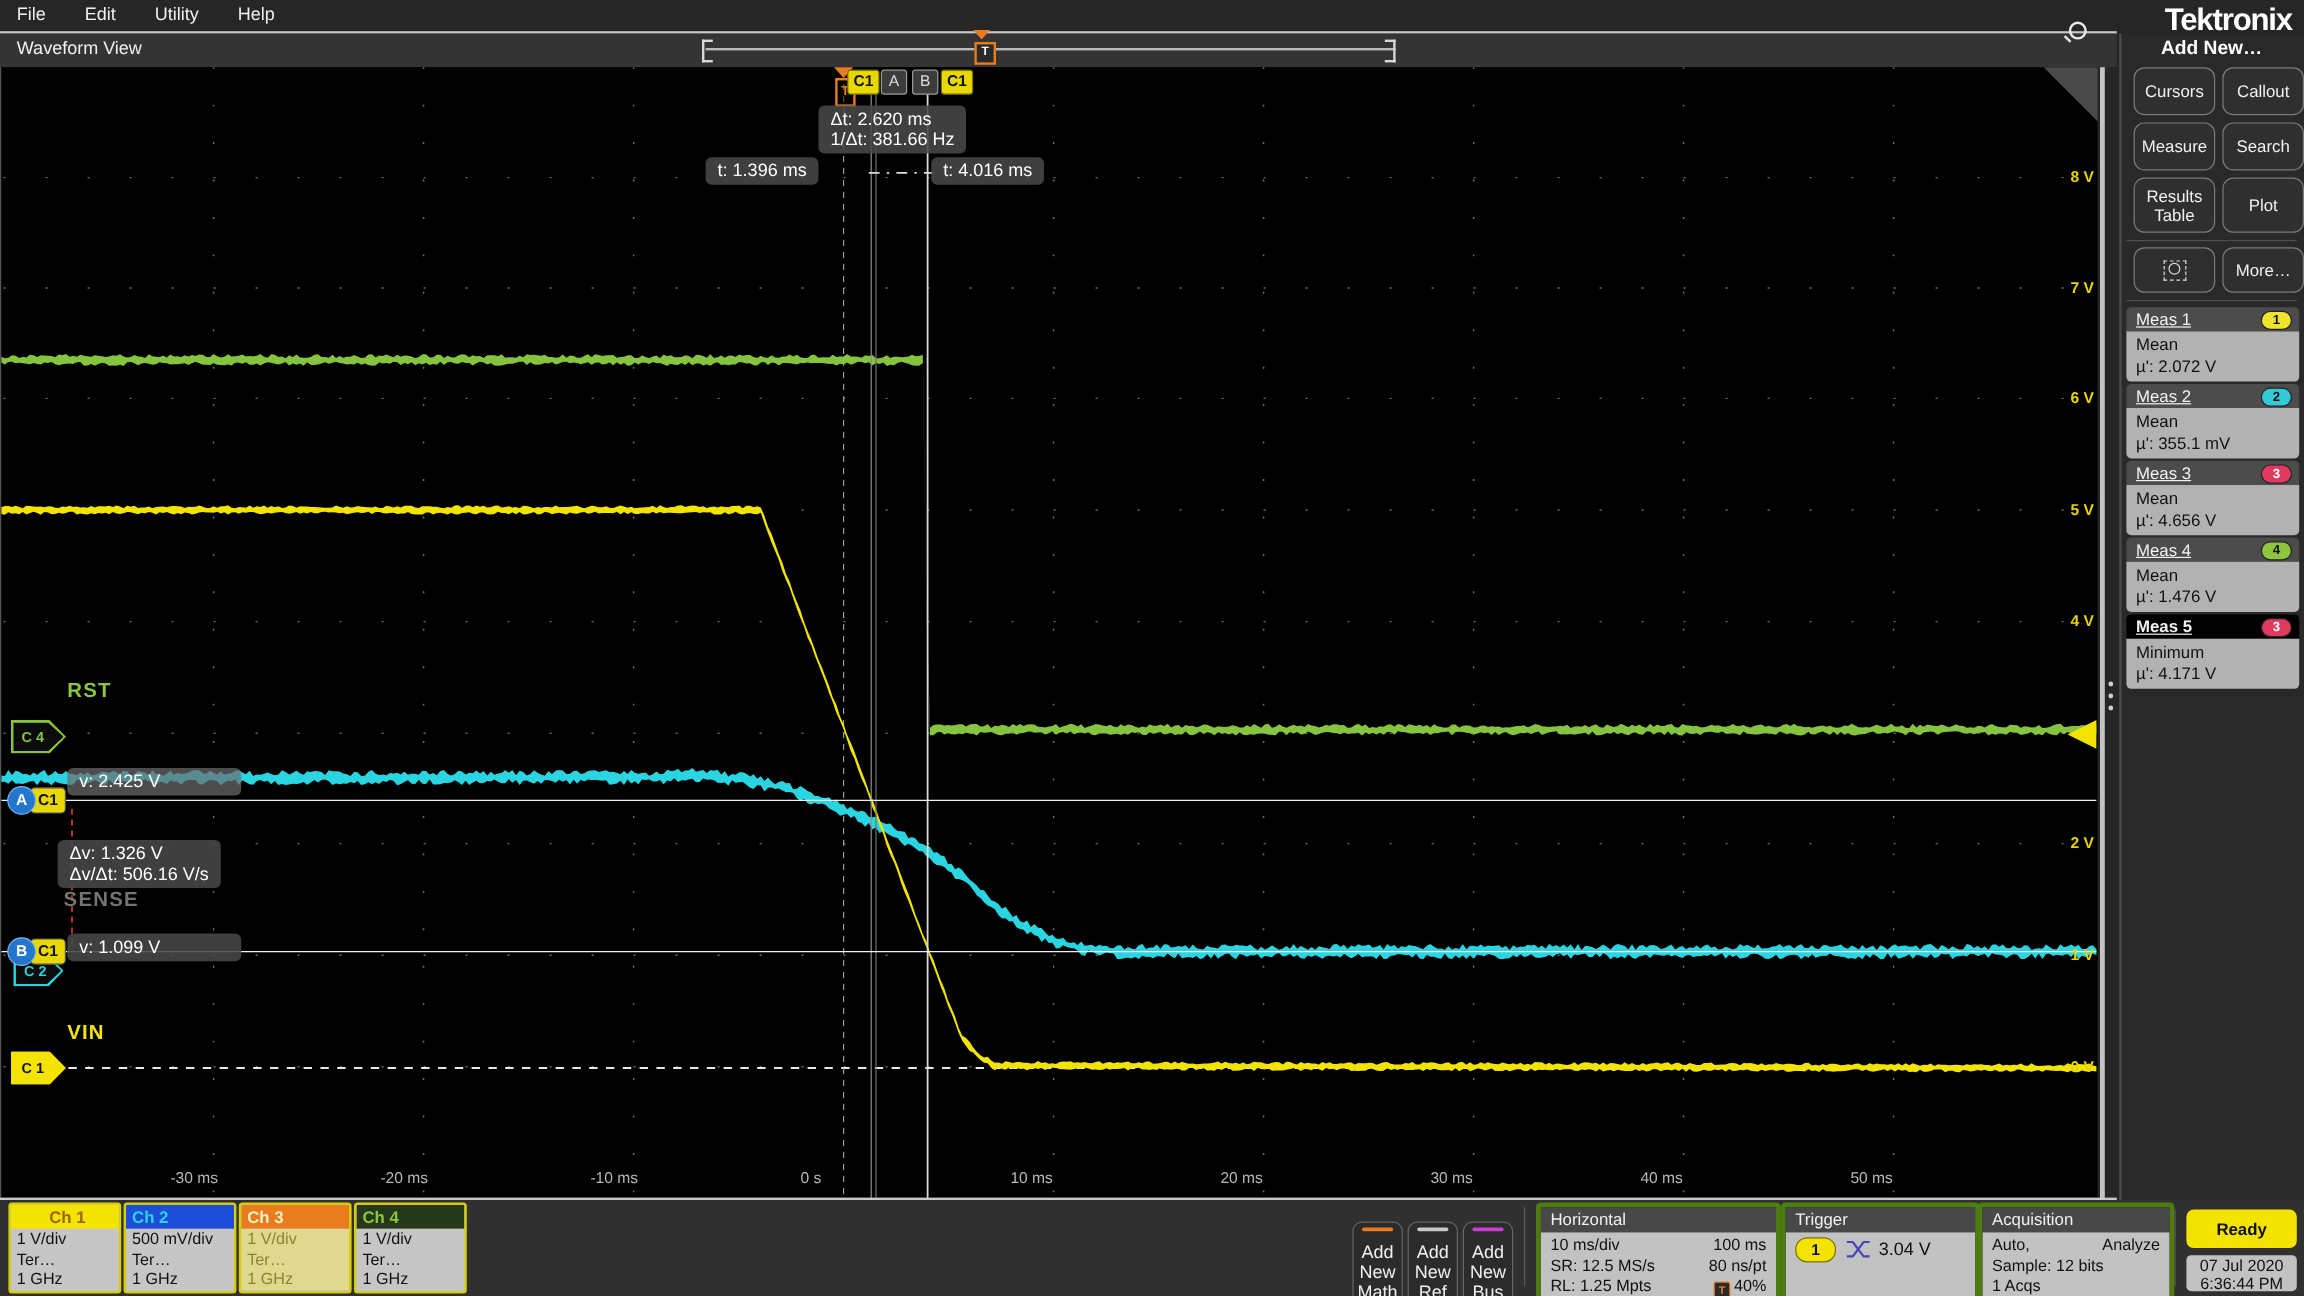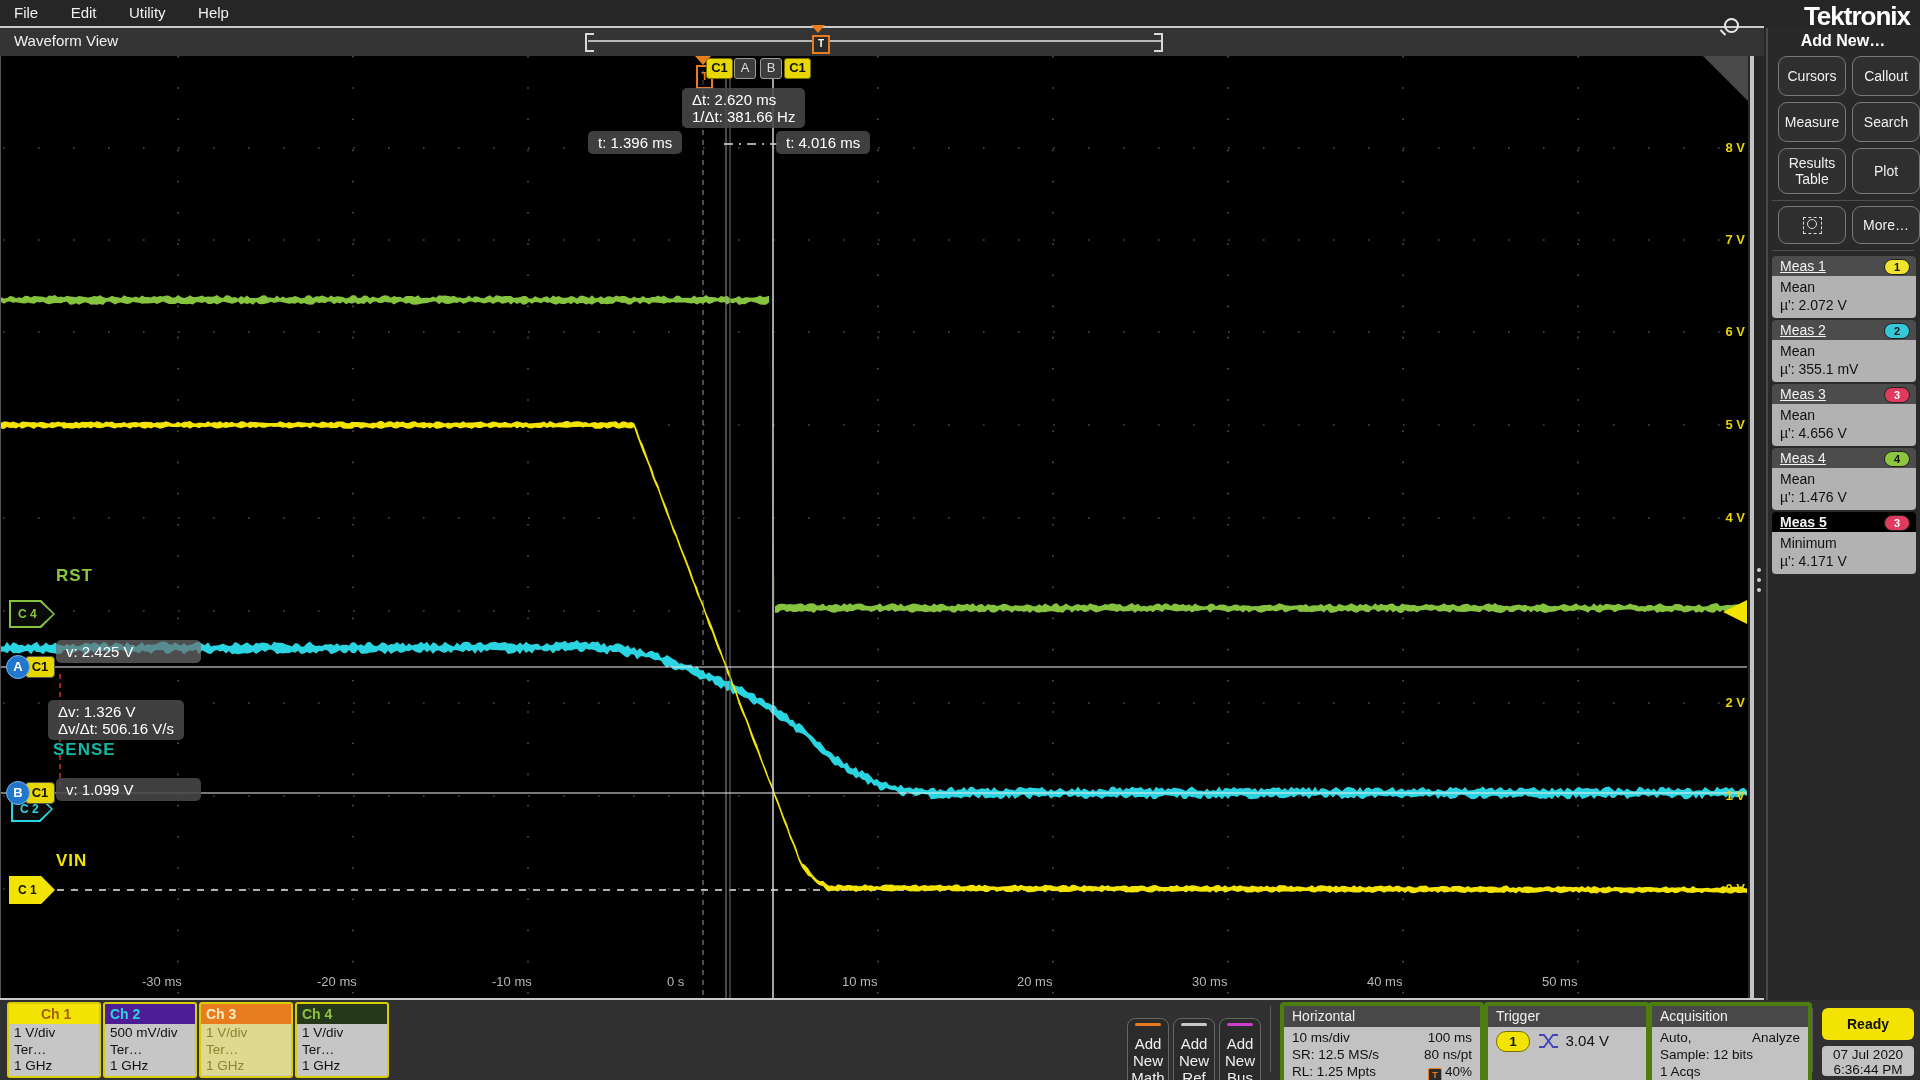--- a/index.html
+++ b/index.html
@@ -163,21 +163,21 @@
     <div class="abs readout" style="left:55px;top:584px;width:125px;background:rgba(110,110,110,.7);">v: 2.425 V</div>
 
     <div class="abs cbadge-c1" style="left:24px;top:600px;">C1</div>
     <div class="abs cbadge-round" style="left:5px;top:599px;">A</div>
 
     <div class="abs readout" style="left:47px;top:644px;z-index:5;">
       <div>Δv: 1.326 V</div>
       <div>Δv/Δt: 506.16 V/s</div>
     </div>
 
-    <div class="abs trace-label" style="left:52px;top:684px;color:#14b8a6;z-index:1;">SENSE</div>
+    <div class="abs trace-label" style="left:52px;top:684px;color:#737373;z-index:1;">SENSE</div>
 
     <div class="abs pent" style="left:10px;top:740px;width:42px;height:26px;background:#2ad4e0;z-index:1;">
       <div class="pent-in" style="background:#0b0b0b;color:#2ad4e0;">C 2</div>
     </div>
 
     <div class="abs cbadge-c1" style="left:24px;top:726px;z-index:3;">C1</div>
     <div class="abs cbadge-round" style="left:5px;top:725px;z-index:3;">B</div>
 
     <div class="abs readout" style="left:55px;top:722px;width:125px;z-index:2;">v: 1.099 V</div>
 
@@ -274,21 +274,21 @@
 
     <div class="chbadge" style="left:7px;">
       <div class="chhead" style="background-color: rgb(242, 228, 0); color: #a16207; padding-left: 32px;">Ch 1</div>
       <div class="chbody" style="background-color: rgb(198, 198, 198); color: rgb(17, 17, 17);">
         <div>1 V/div</div>
         <div>Ter…</div>
         <div>1 GHz</div>
       </div>
     </div>
     <div class="chbadge" style="left:103px;">
-      <div class="chhead" style="background-color: #4c1d95; color: rgb(42, 212, 224);">Ch 2</div>
+      <div class="chhead" style="background-color: #1d4ed8; color: rgb(42, 212, 224);">Ch 2</div>
       <div class="chbody" style="background-color: rgb(198, 198, 198); color: rgb(17, 17, 17);">
         <div>500 mV/div</div>
         <div>Ter…</div>
         <div>1 GHz</div>
       </div>
     </div>
     <div class="chbadge" style="left:199px;">
       <div class="chhead" style="background-color: rgb(232, 124, 30); color: rgb(242, 239, 192);">Ch 3</div>
       <div class="chbody" style="background-color: rgb(222, 217, 143); color: rgb(138, 132, 48);">
         <div>1 V/div</div>

